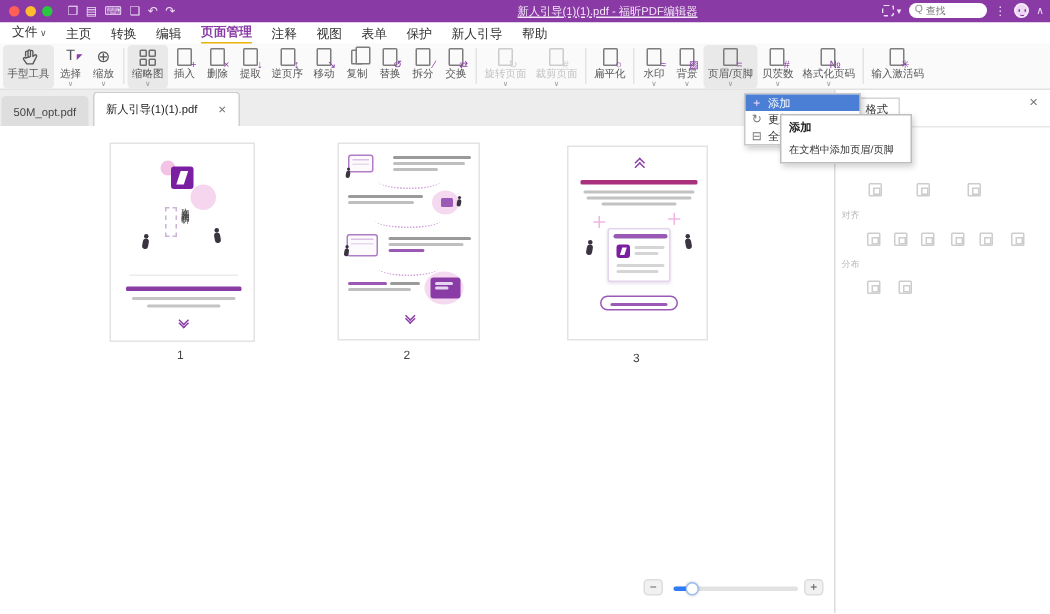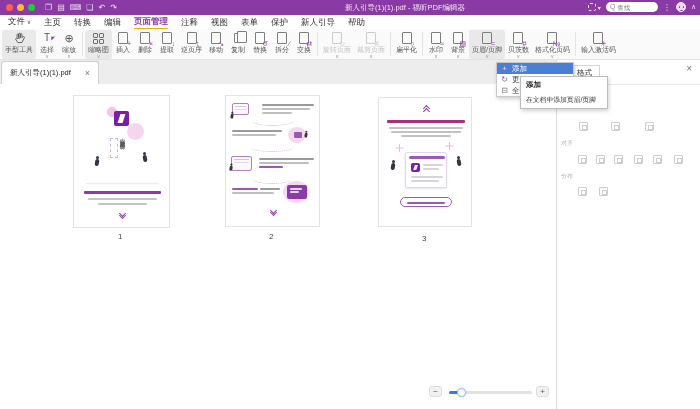--- a/index.html
+++ b/index.html
@@ -6,21 +6,21 @@
   html,body { width:700px; height:409px; overflow:hidden; }
   body { font-family:"Liberation Sans", sans-serif; background:#fff; position:relative; user-select:none; }
   #app { position:absolute; inset:0; width:700px; height:409px; background:#fff; }
 
   
   .titlebar { position:absolute; left:0; top:0; width:700px; height:15px; background:#8a3aa5; display:flex; align-items:center; }
   .tl { width:7px; height:7px; border-radius:50%; margin-left:4px; }
   .tl.r{ background:#ff5f57; margin-left:6px;} .tl.y{background:#febc2e;} .tl.g{background:#28c840;}
   .tbicons { display:flex; gap:5px; margin-left:10px; }
   .tbicon { color:#f0e2f6; font-size:8px; line-height:9px; }
-  .wintitle { position:absolute; left:345px; top:3px; color:#f3e6f7; font-size:7.5px; white-space:nowrap; }
+  .wintitle { position:absolute; left:345px; top:3px; color:#f3e6f7; font-size:7.5px; white-space:nowrap;text-decoration:underline; }
   .tb-right { position:absolute; right:4px; top:2px; display:flex; align-items:center; gap:5px; }
   .marquee-ic { width:8px; height:8px; border:1px dashed #f0e2f6; border-radius:2px; }
   .tb-caret { color:#f0e2f6; font-size:6px; margin-left:-3px; }
   .searchbox { width:52px; height:10px; background:#fff; border-radius:5px; display:flex; align-items:center; padding:0 4px; gap:2px; }
   .searchbox .mag { color:#8a8a8a; font-size:7px; line-height:8px; }
   .searchbox input { border:0; outline:0; width:34px; font-size:6.5px; color:#333; background:transparent; font-family:"Liberation Sans",sans-serif; }
   .dots { color:#f0e2f6; font-size:8px; } .collapse { color:#f0e2f6; font-size:7px; }
   .avatar { width:10px; height:10px; border-radius:50%; background:#eed7f3; border:1px solid #fbeefe; position:relative; }
   .avatar::before { content:""; position:absolute; left:2px; top:3px; width:1.5px; height:1.5px; border-radius:50%; background:#8a3ca6; box-shadow:4px 0 0 #8a3ca6; }
   .avatar::after { content:""; position:absolute; left:3px; top:5px; width:3px; height:2px; border-bottom:1px solid #8a3ca6; border-radius:50%; }
@@ -312,20 +312,23 @@
       <div class="ritem">
         <span class="icw">
           <span class="docic" data-sub="✳"></span>
         </span>
         <div class="rlabel">输入激活码</div>
         <div class="rcaret">&nbsp;</div>
       </div>
     </div>
 
   <div class="tabbar" id="tabbar">
+      <div class="tab">
+        <span>50M_opt.pdf</span>
+      </div>
       <div class="tab active">
         <span>新人引导(1)(1).pdf</span>
         <span class="tclose">×</span>
       </div>
     </div>
 
   <div class="content">
 
     <div class="pagecard" style="left:73px; top:11px; width:97px; height:133px;">
       <div class="blob" style="left:33px; top:11px; width:10px; height:10px; background:#f2c3e4;"></div>

